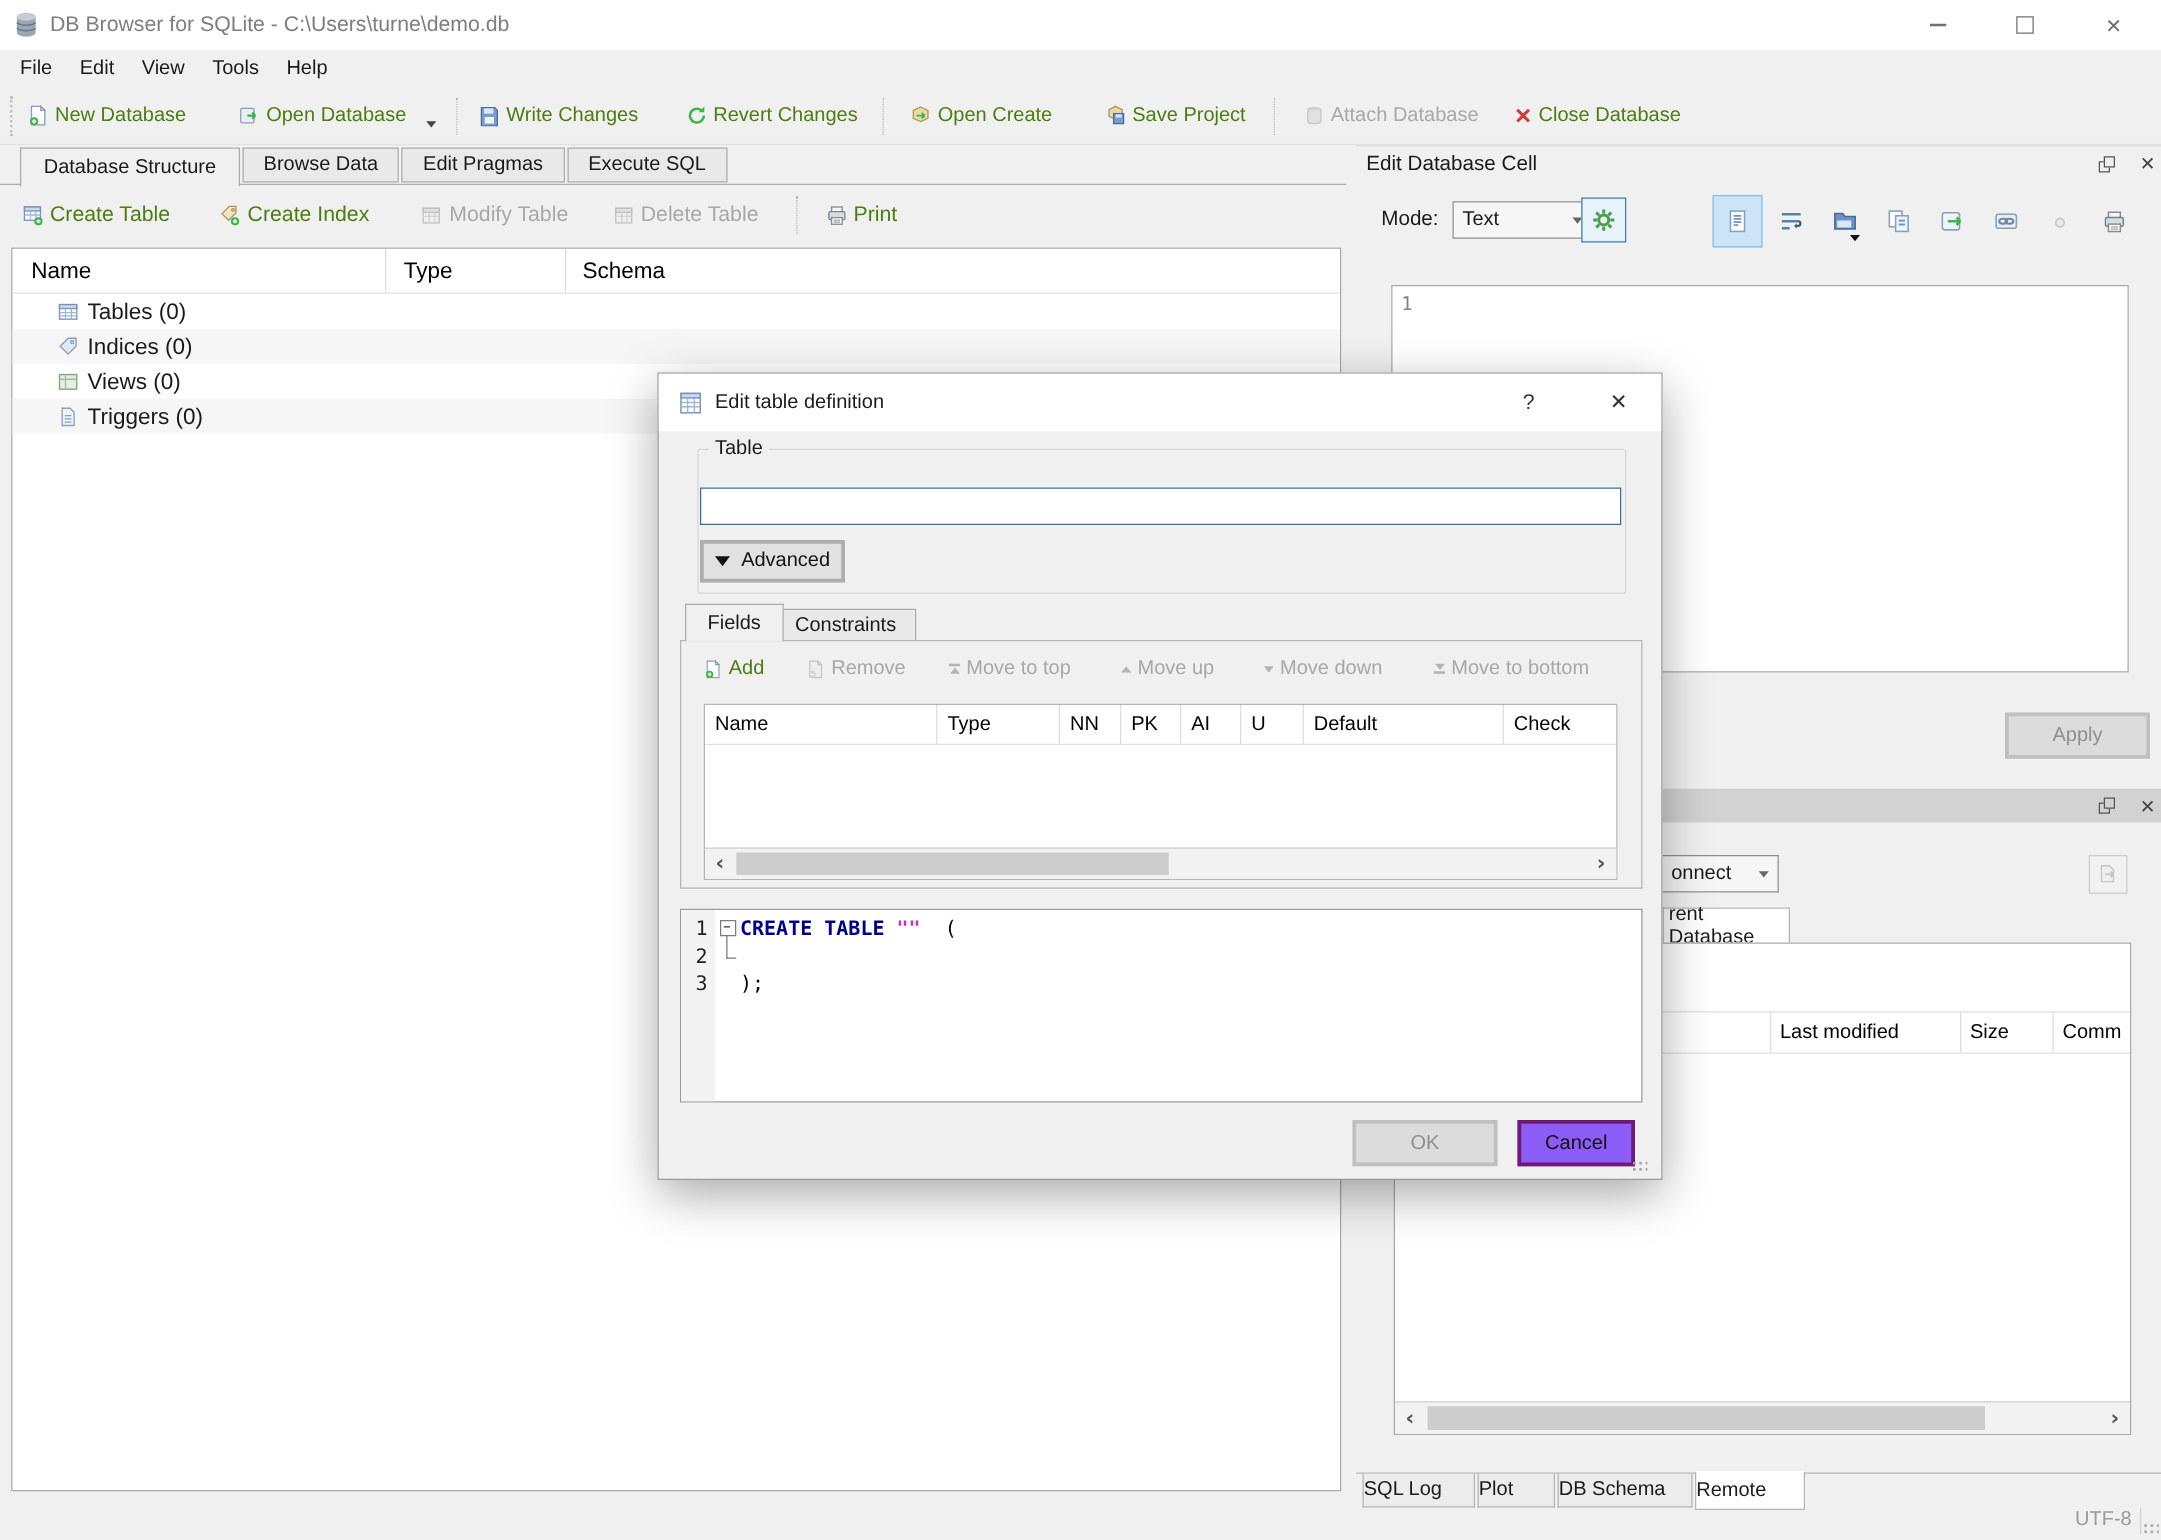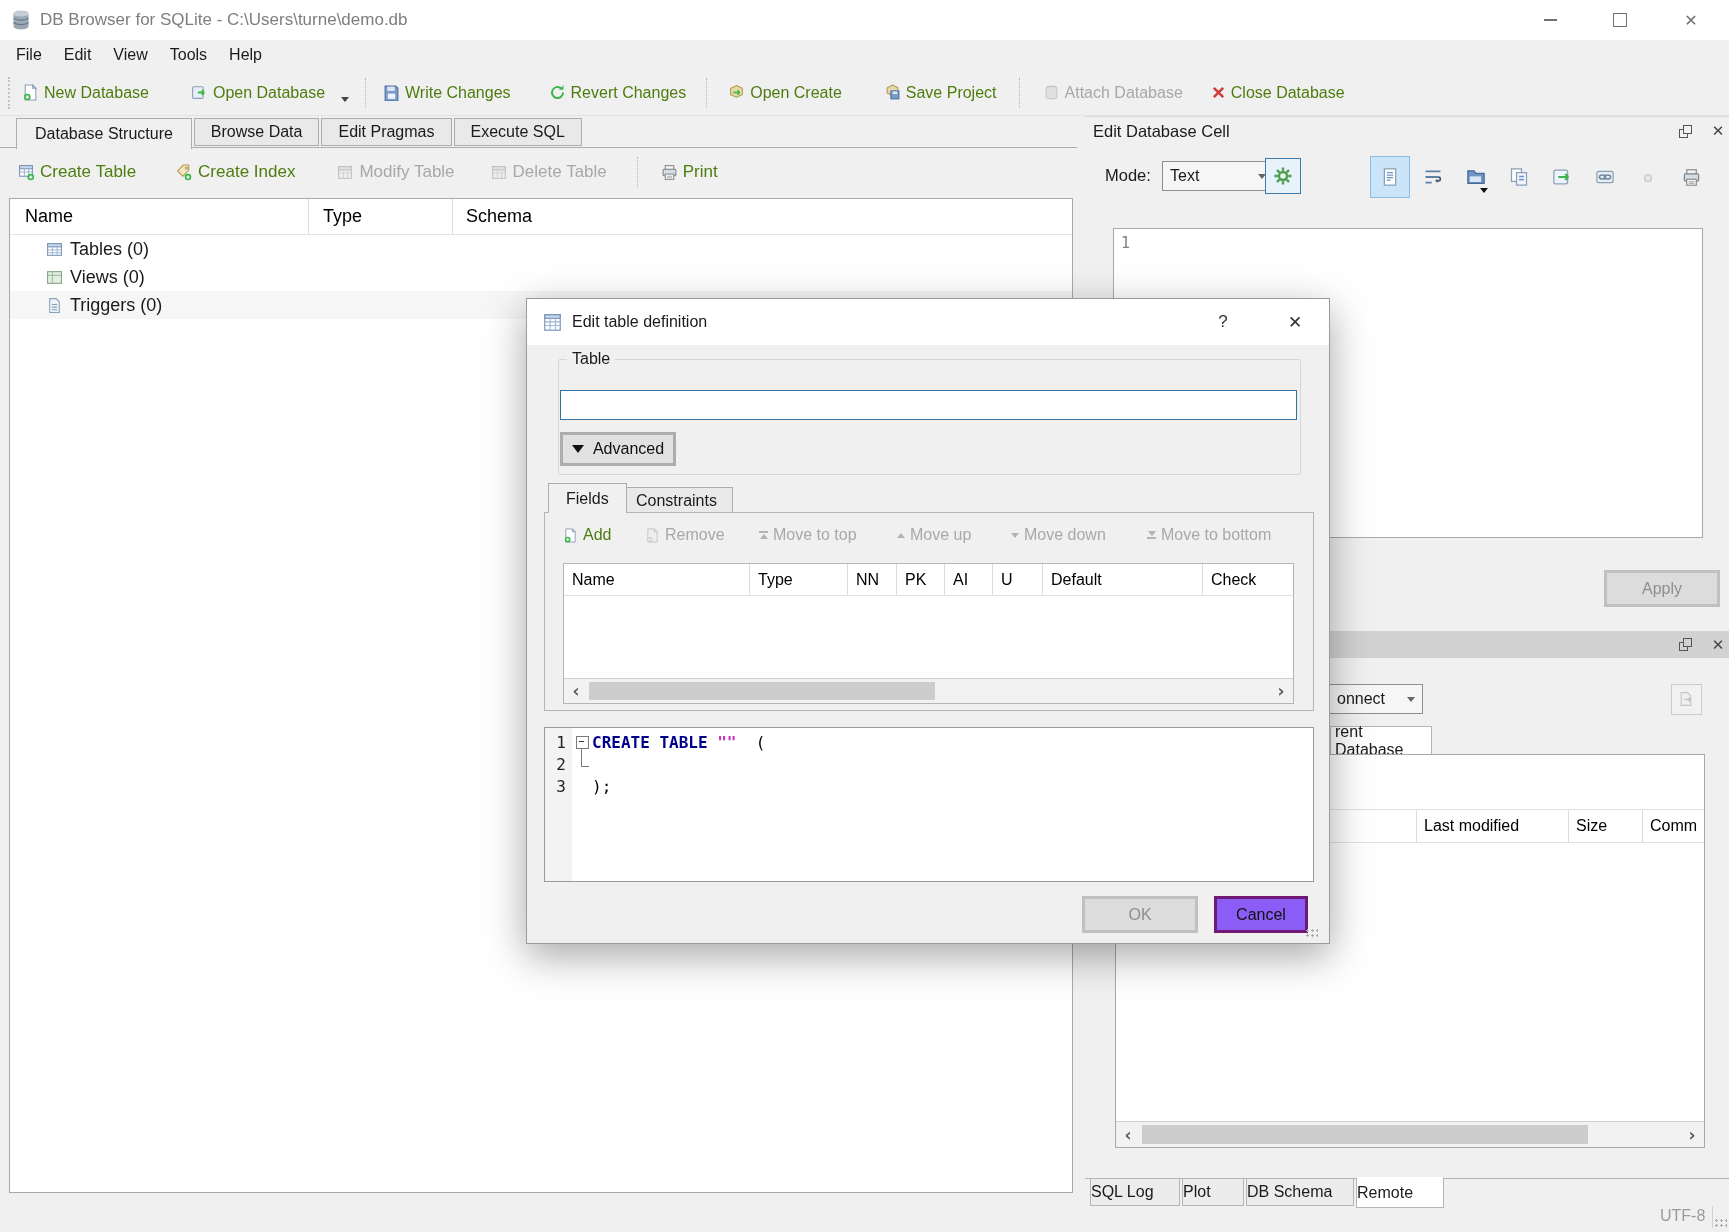--- a/index.html
+++ b/index.html
@@ -251,20 +251,29 @@
     <div class="row" style="height:28px;padding-left:36px">
       <span class="ico">
           <svg width="17" height="17" viewBox="0 0 16 16">
             <rect x="1.5" y="2.5" width="13" height="11" fill="#fff" stroke="#7a93b8"></rect>
             <rect x="1.5" y="2.5" width="13" height="3" fill="#c7d9ee" stroke="#7a93b8"></rect>
             <path d="M1.5 8.5h13M1.5 11h13M6 5.5v8M10.5 5.5v8" stroke="#9fb6d4"></path>
           </svg>
         </span>
       <span style="margin-left:7px;font-size:18px">Tables (0)</span>
     </div>
+    <div class="row" style="height:28px;padding-left:36px;background:#f6f6f6">
+      <span class="ico">
+          <svg width="17" height="17" viewBox="0 0 16 16">
+            <path d="M2 7.5 8 1.5h6v6L8 13.5z" fill="#dfe8f4" stroke="#8aa0b8"></path>
+            <circle cx="11" cy="4.5" r="1.1" fill="#fff" stroke="#8aa0b8"></circle>
+          </svg>
+        </span>
+      <span style="margin-left:7px;font-size:18px">Indices (0)</span>
+    </div>
     <div class="row" style="height:28px;padding-left:36px">
       <span class="ico">
           <svg width="17" height="17" viewBox="0 0 16 16">
             <rect x="1.5" y="2.5" width="13" height="11" fill="#e4efe2" stroke="#7fa083"></rect>
             <path d="M1.5 6h13M6 2.5v11" stroke="#9dbfa0"></path>
           </svg>
         </span>
       <span style="margin-left:7px;font-size:18px">Views (0)</span>
     </div>
     <div class="row" style="height:28px;padding-left:36px;background:#f6f6f6">

